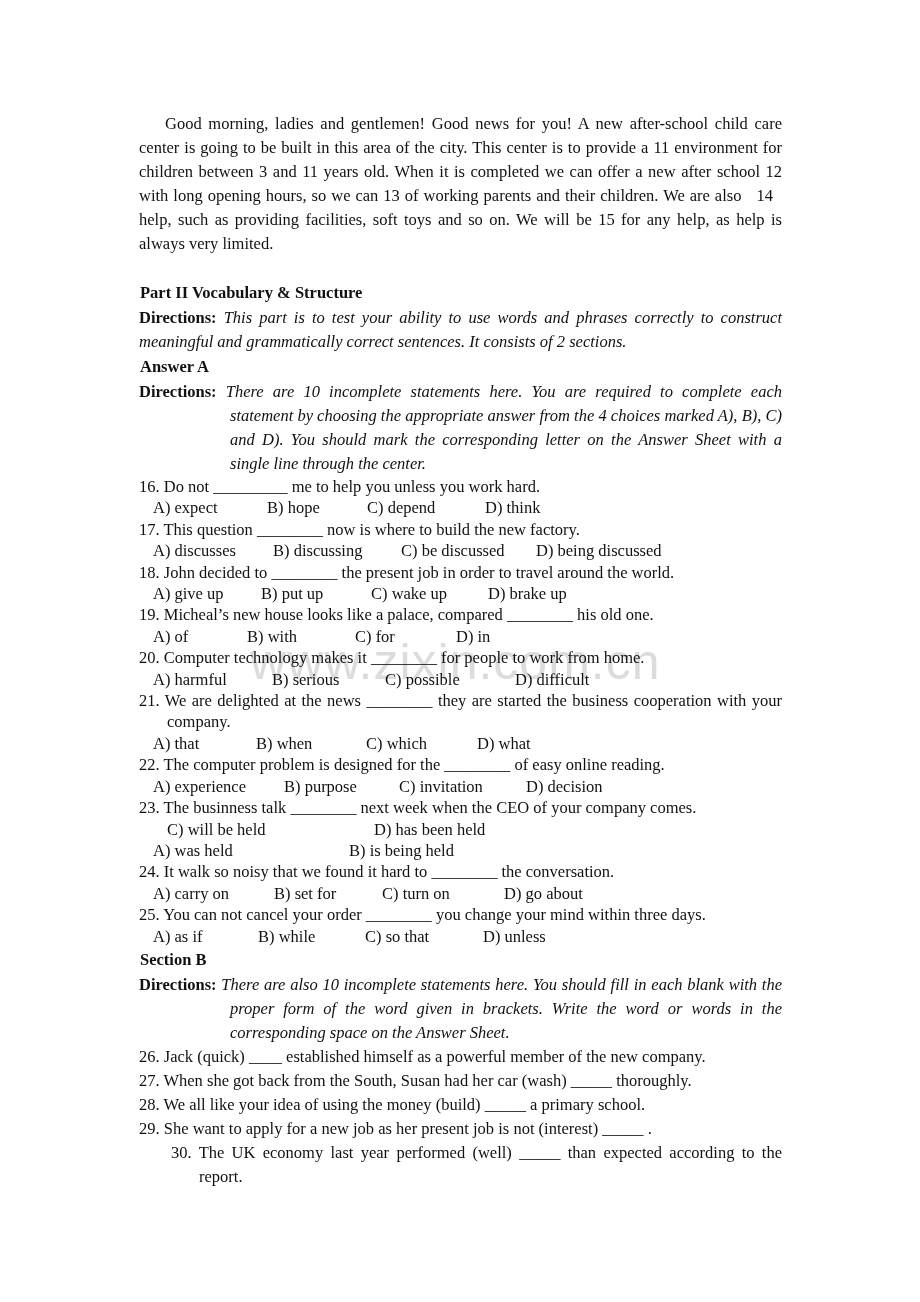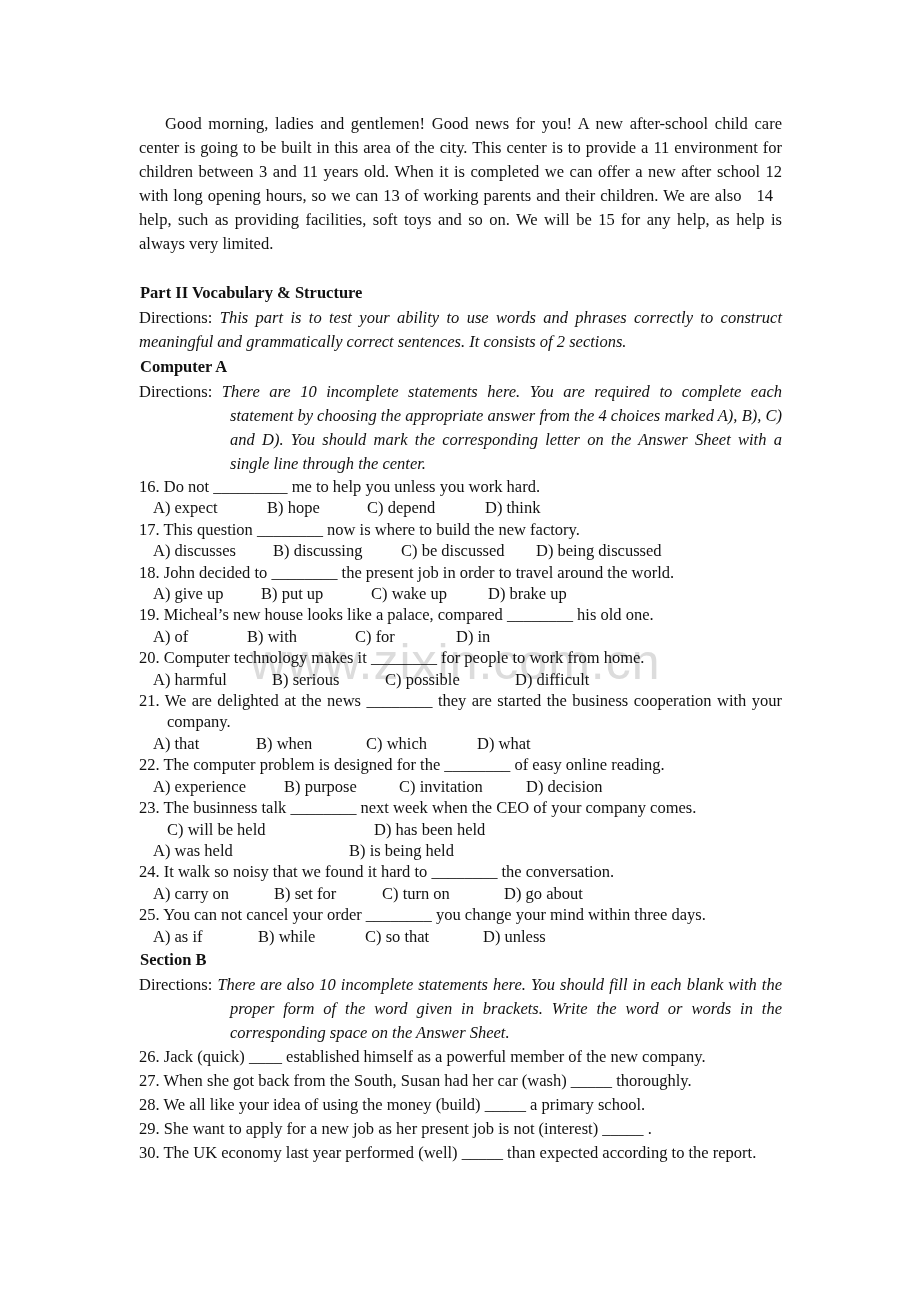--- a/index.html
+++ b/index.html
@@ -7,29 +7,29 @@
       width: 920px; height: 1302px; position: relative; overflow: hidden;
       font-family: "Liberation Serif", "DejaVu Serif", serif;
       font-size: 16.5px; color: #111;
     }
     .page { position: absolute; left: 139px; top: 112px; width: 643px; }
     .para { text-align: justify; line-height: 24px; margin: 0; text-indent: 26px; }
     .u { }
     .heading { font-weight: bold; line-height: 24px; margin: 1px; }
     .gap { height: 24px; }
     .dir { line-height: 24px; margin: 0; text-align: justify; }
-    .dir b { font-weight: normal; }
+    .dir b { font-weight: bold; }
     .dir i { font-style: italic; }
     .dir.hang { padding-left: 91px; text-indent: -91px; }
     .q { line-height: 21.4px; margin: 0; }
     .q.hang2 { padding-left: 28px; text-indent: -28px; text-align: justify; }
     .opts { line-height: 21.4px; margin: 0; padding-left: 14px; white-space: pre; }
     .opts span { display: inline-block; }
     .qb { line-height: 24px; margin: 0; text-align: justify; }
-    .qb.hang2 { padding-left: 28px; text-indent: -28px; }
+    .qb.hang2 { padding-left: 28px; text-indent: -28px; margin-left: 32px; }
     .watermark {
       position: absolute; left: 250px; top: 632px;
       font-family: "Liberation Sans", "DejaVu Sans", sans-serif;
       font-size: 50px; color: #dcdcdc; letter-spacing: 1px;
       pointer-events: none; z-index: 0; line-height: 60px; text-align: center;
     }
     .page { z-index: 1; }
   </style>
 </head>
 <body>
@@ -38,21 +38,21 @@
 
 <div class="page">
 
   <p class="para"><span>Good morning, ladies and gentlemen! Good news for you! A new after-school child care center is going to be built in this area of the city. This center is to provide a </span><span class="u">11</span><span> environment for children between 3 and 11 years old. When it is completed we can offer a new after school </span><span class="u"> 12 </span><span> with long opening hours, so we can </span><span class="u"> 13 </span><span> of working parents and their children. We are also </span><span class="u" style="white-space:pre">  14  </span><span> help, such as providing facilities, soft toys and so on. We will be </span><span class="u"> 15 </span><span> for any help, as help is always very limited.</span></p>
 
   <div class="gap"></div>
 
   <p class="heading">Part II Vocabulary &amp; Structure</p>
   <p class="dir"><b>Directions:</b><i> This part is to test your ability to use words and phrases correctly to construct meaningful and grammatically correct sentences. It consists of 2 sections.</i></p>
 
-  <p class="heading">Computer A</p>
+  <p class="heading">Answer A</p>
   <p class="dir hang"><b>Directions:</b><i> There are 10 incomplete statements here. You are required to complete each statement by choosing the appropriate answer from the 4 choices marked A), B), C) and D). You should mark the corresponding letter on the Answer Sheet with a single line through the center.</i></p>
 
   <div>
     <p class="q">16. Do not _________ me to help you unless you work hard.</p>
     <p class="opts"><span style="width:114px">A) expect</span><span style="width:100px">B) hope</span><span style="width:118px">C) depend</span><span>D) think</span></p>
 
     <p class="q">17. This question ________ now is where to build the new factory.</p>
     <p class="opts"><span style="width:120px">A) discusses</span><span style="width:128px">B) discussing</span><span style="width:135px">C) be discussed</span><span>D) being discussed</span></p>
 
     <p class="q">18. John decided to ________ the present job in order to travel around the world.</p>

